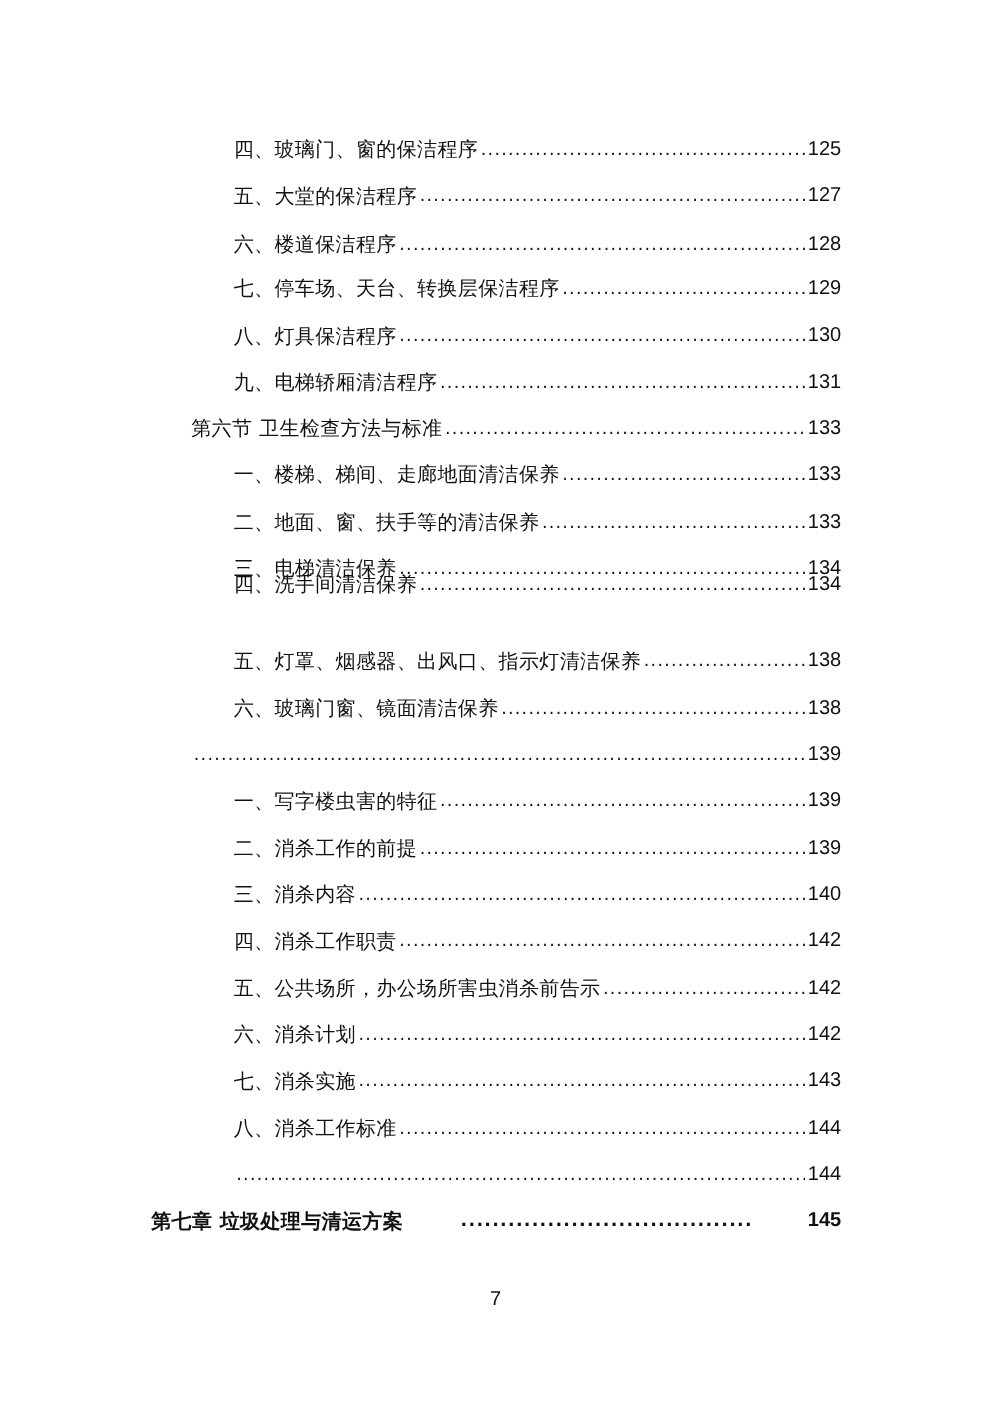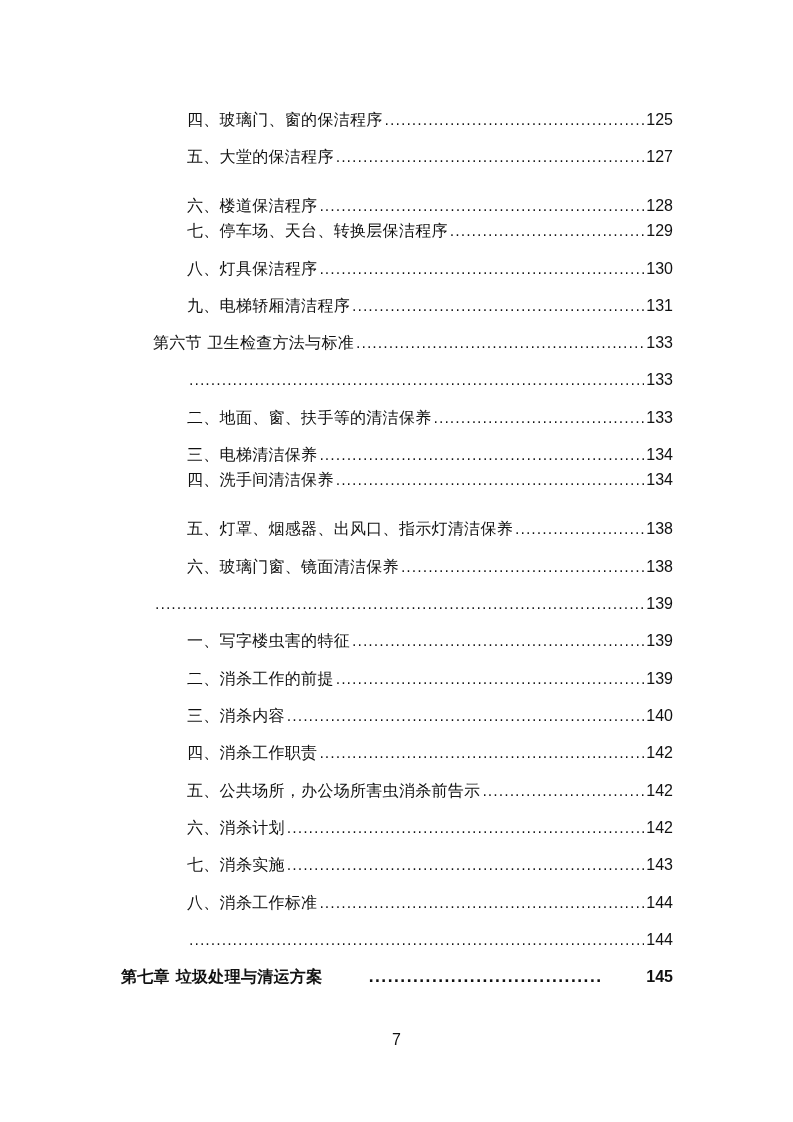--- a/index.html
+++ b/index.html
@@ -26,21 +26,21 @@
   <div class="row l3" style="top:108px">
       <span class="label">四、玻璃门、窗的保洁程序</span>
       <span class="leader"></span>
       <span class="page">125</span>
     </div>
   <div class="row l3" style="top:145px">
       <span class="label">五、大堂的保洁程序</span>
       <span class="leader"></span>
       <span class="page">127</span>
     </div>
-  <div class="row l3" style="top:194px">
+  <div class="row l3" style="top:184px">
       <span class="label">六、楼道保洁程序</span>
       <span class="leader"></span>
       <span class="page">128</span>
     </div>
   <div class="row l3" style="top:219px">
       <span class="label">七、停车场、天台、转换层保洁程序</span>
       <span class="leader"></span>
       <span class="page">129</span>
     </div>
   <div class="row l3" style="top:257px">
@@ -52,34 +52,35 @@
       <span class="label">九、电梯轿厢清洁程序</span>
       <span class="leader"></span>
       <span class="page">131</span>
     </div>
   <div class="row l2" style="top:331px">
       <span class="label">第六节  卫生检查方法与标准</span>
       <span class="leader"></span>
       <span class="page">133</span>
     </div>
   <div class="row l3" style="top:368px">
+      <span class="label">一、楼梯、梯间、走廊地面清洁保养</span>
       <span class="leader"></span>
       <span class="page">133</span>
     </div>
   <div class="row l3" style="top:406px">
       <span class="label">二、地面、窗、扶手等的清洁保养</span>
       <span class="leader"></span>
       <span class="page">133</span>
     </div>
   <div class="row l3" style="top:443px">
       <span class="label">三、电梯清洁保养</span>
       <span class="leader"></span>
       <span class="page">134</span>
     </div>
-  <div class="row l3" style="top:468px">
+  <div class="row l3" style="top:456px">
       <span class="label">四、洗手间清洁保养</span>
       <span class="leader"></span>
       <span class="page">134</span>
     </div>
   <div class="row l3" style="top:517px">
       <span class="label">五、灯罩、烟感器、出风口、指示灯清洁保养</span>
       <span class="leader"></span>
       <span class="page">138</span>
     </div>
   <div class="row l3" style="top:555px">

